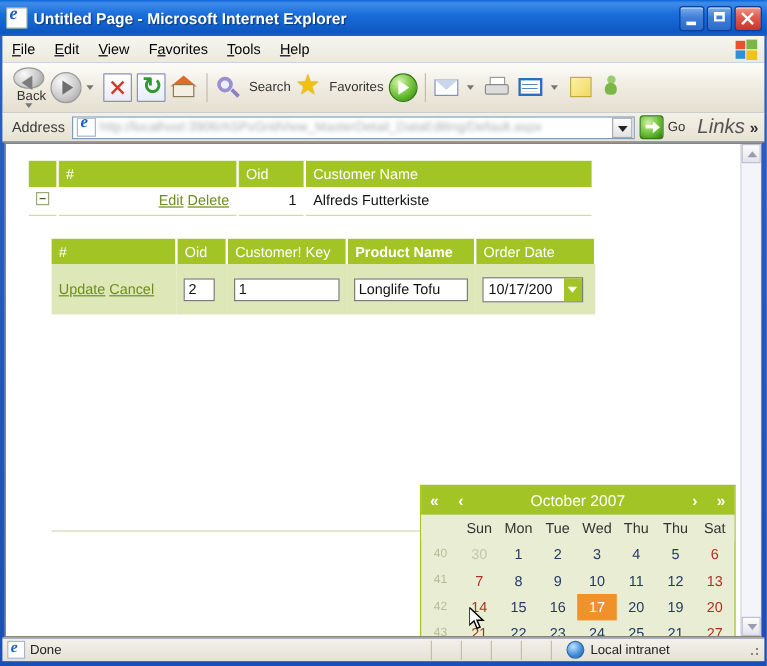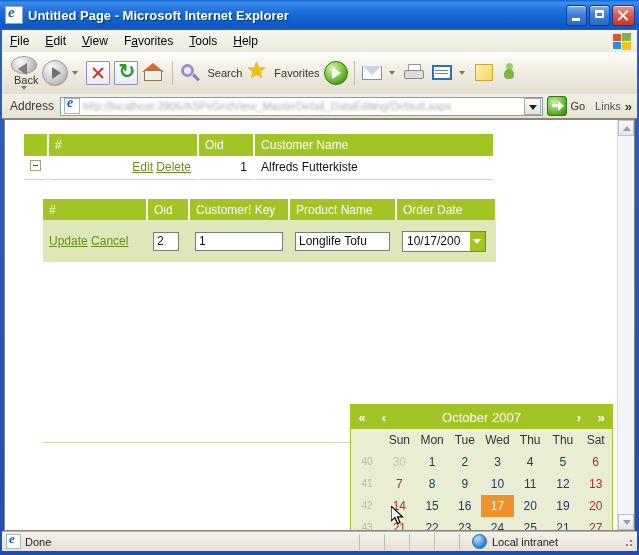--- a/index.html
+++ b/index.html
@@ -139,21 +139,21 @@
     width:17px;height:17px;flex:none;margin-right:1px;
     background:linear-gradient(180deg,#fdfdfd,#e2e2e2);border:1px solid #a8a8a8;
     box-sizing:border-box;position:relative;
   }
   #addr-drop:after{content:"";position:absolute;left:4px;top:6px;border-left:4px solid transparent;border-right:4px solid transparent;border-top:5px solid #222;}
   #go-btn{display:flex;align-items:center;margin:0 4px;}
   #go-ico{width:20px;height:20px;border-radius:3px;background:radial-gradient(circle at 35% 30%,#cdf0a0,#63b92c 60%,#2f7a14);border:1px solid #2f7a14;box-sizing:border-box;position:relative;}
   #go-ico:after{content:"";position:absolute;left:4px;top:7px;width:9px;height:3px;background:#fff;}
   #go-ico:before{content:"";position:absolute;left:10px;top:4px;border-top:5px solid transparent;border-bottom:5px solid transparent;border-left:6px solid #fff;}
   #go-lbl{margin-left:3px;font-size:11px;color:#333;}
-  #links-lbl{font-size:11px;color:#555;margin-left:6px;}
+  #links-lbl{font-size:17px;color:#555;margin-left:6px;font-style:italic;}
   #chev{font-size:13px;color:#333;margin:0 5px 0 4px;font-weight:bold;}
 
   
   #page{
     position:absolute;left:4px;top:119px;width:631px;height:412px;
     background:#fff;border:1px solid #8a8575;box-sizing:border-box;overflow:hidden;
   }
   #page-inner{position:absolute;left:0;top:0;width:613px;height:410px;background:#fff;overflow:hidden;}
   
   #vscroll{
@@ -370,21 +370,21 @@
           </table>
       </div>
 
       <div id="detail">
         <table>
           <tbody>
               <tr class="hdr">
             <td style="width:104px;">#</td>
             <td style="width:42px;">Oid</td>
             <td style="width:96px;">Customer! Key</td>
-            <td style="width:104px;">Product Name</td>
+            <td style="width:104px;font-weight:bold;">Product Name</td>
             <td style="width:100px;">Order Date</td>
           </tr>
           <tr class="erow">
             <td>
               <a class="lnk">Update</a>
               <a class="lnk">Cancel</a>
             </td>
             <td>
               <input class="tbox" style="width: 26px;" value="2">
             </td>

